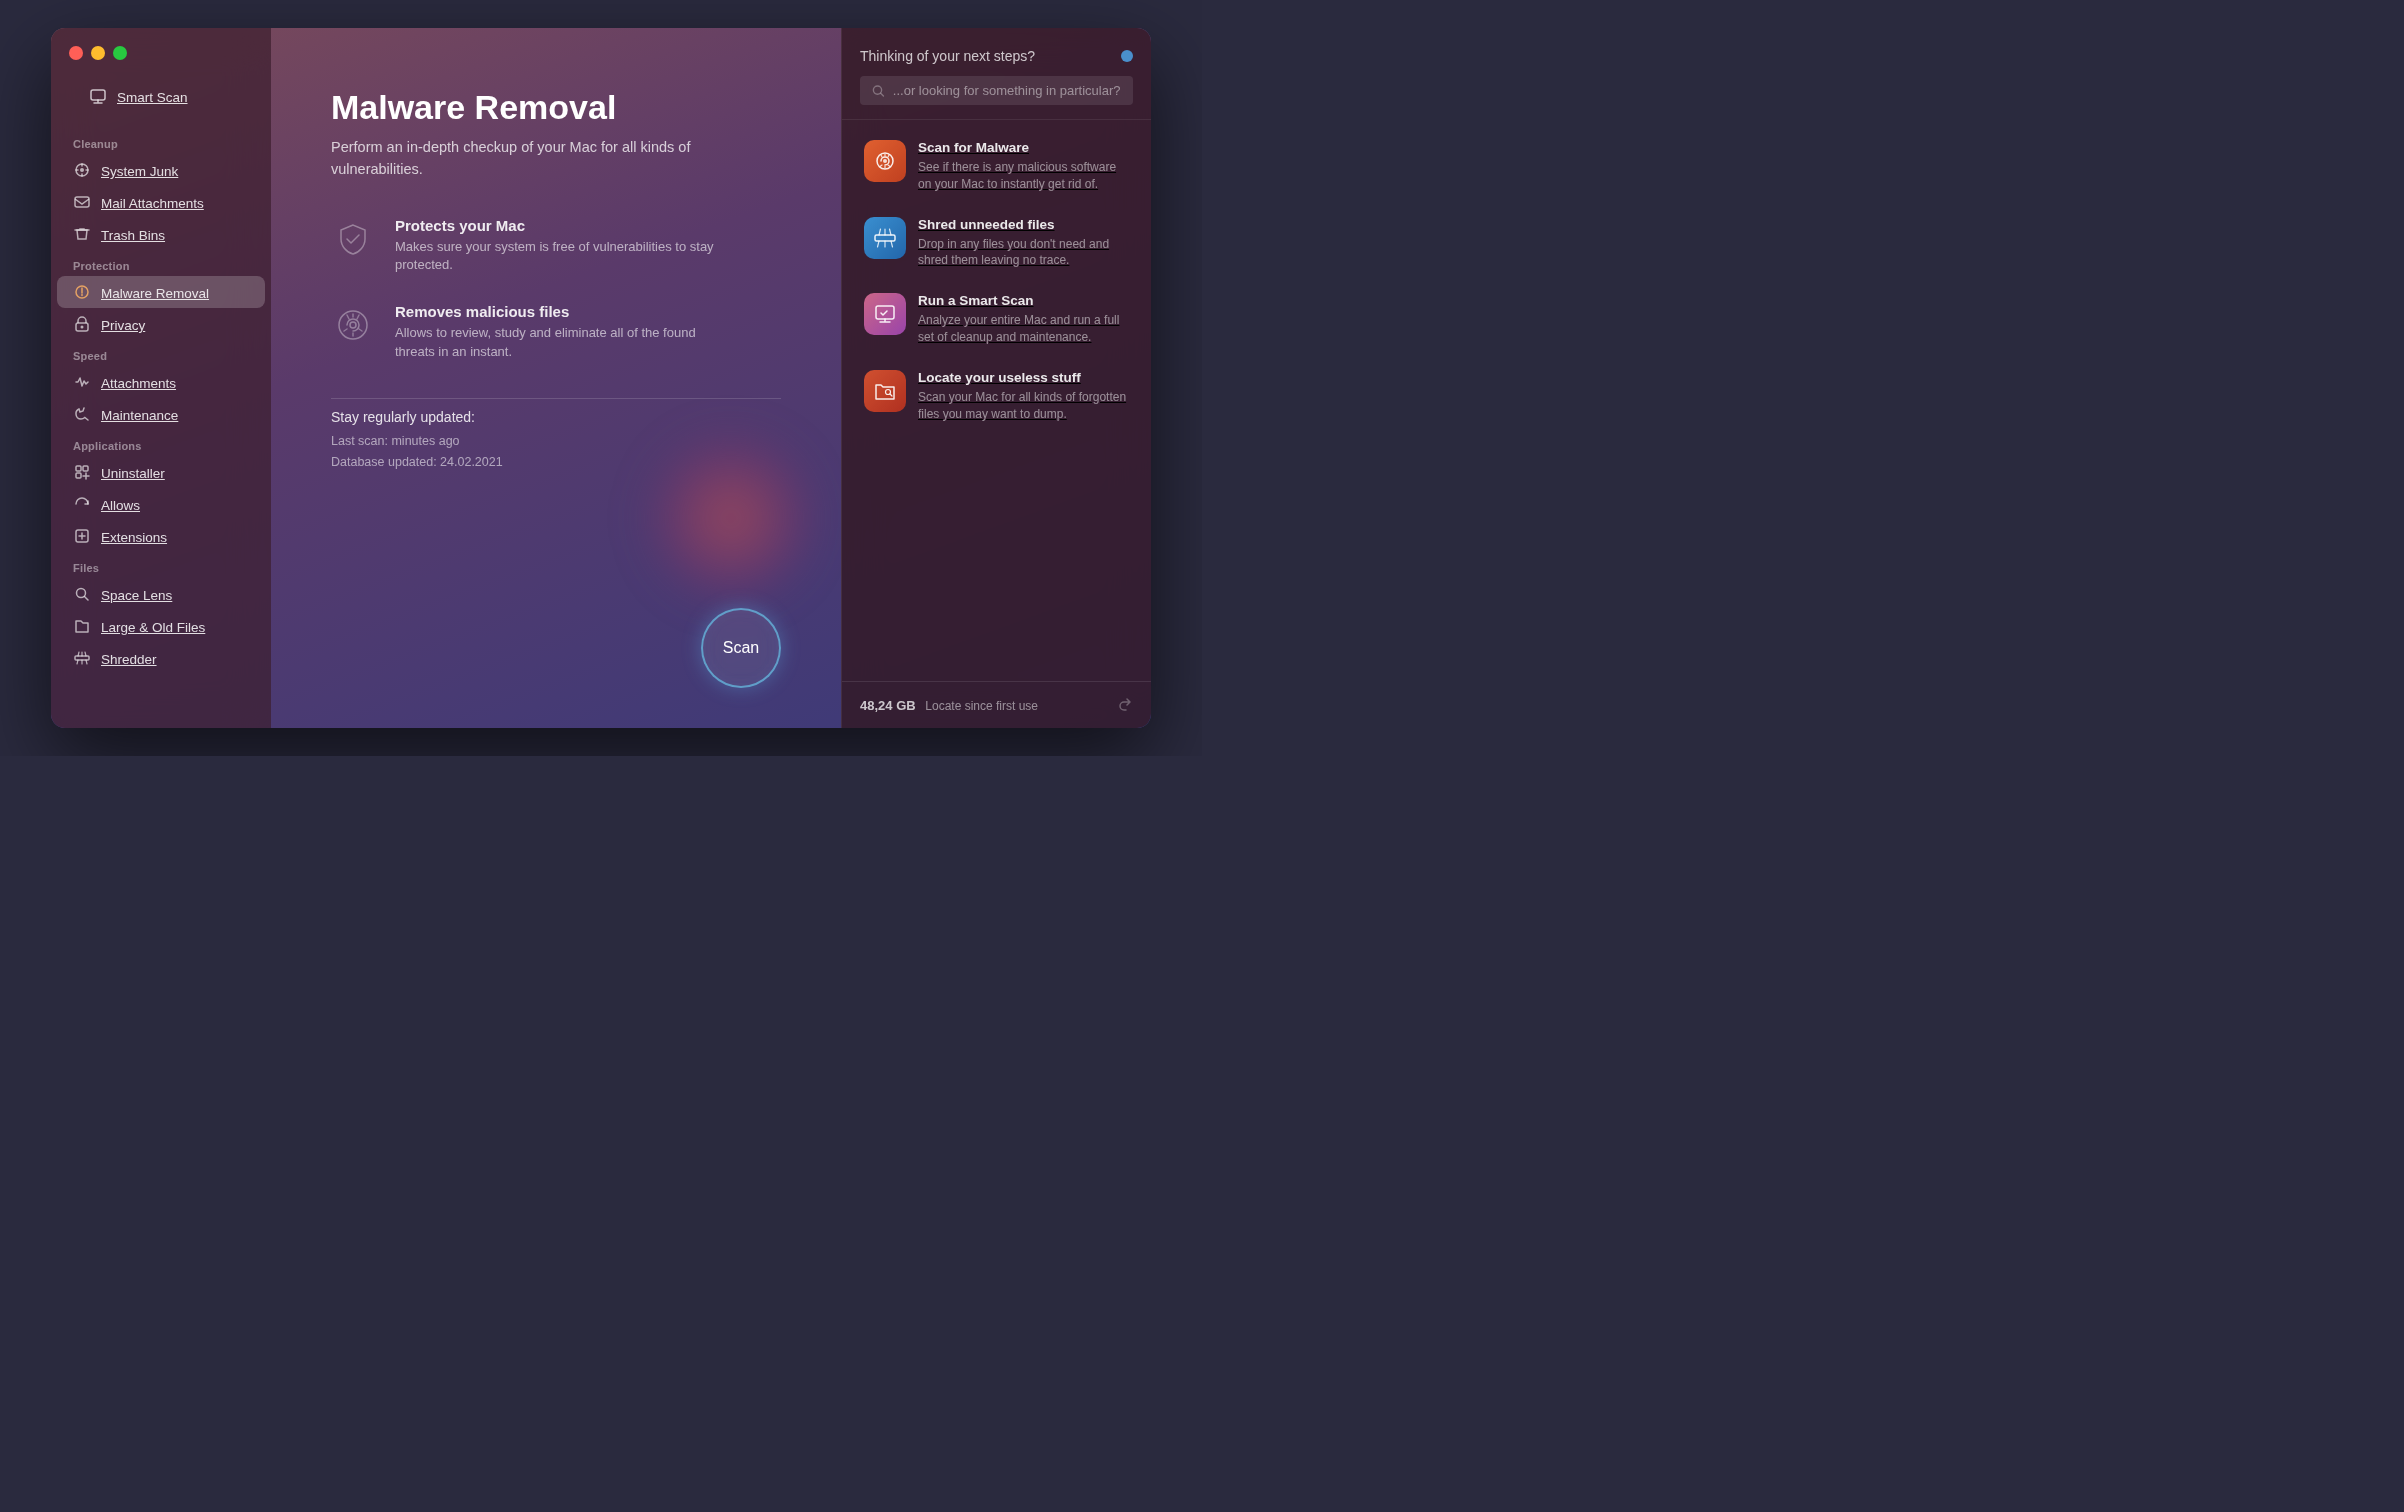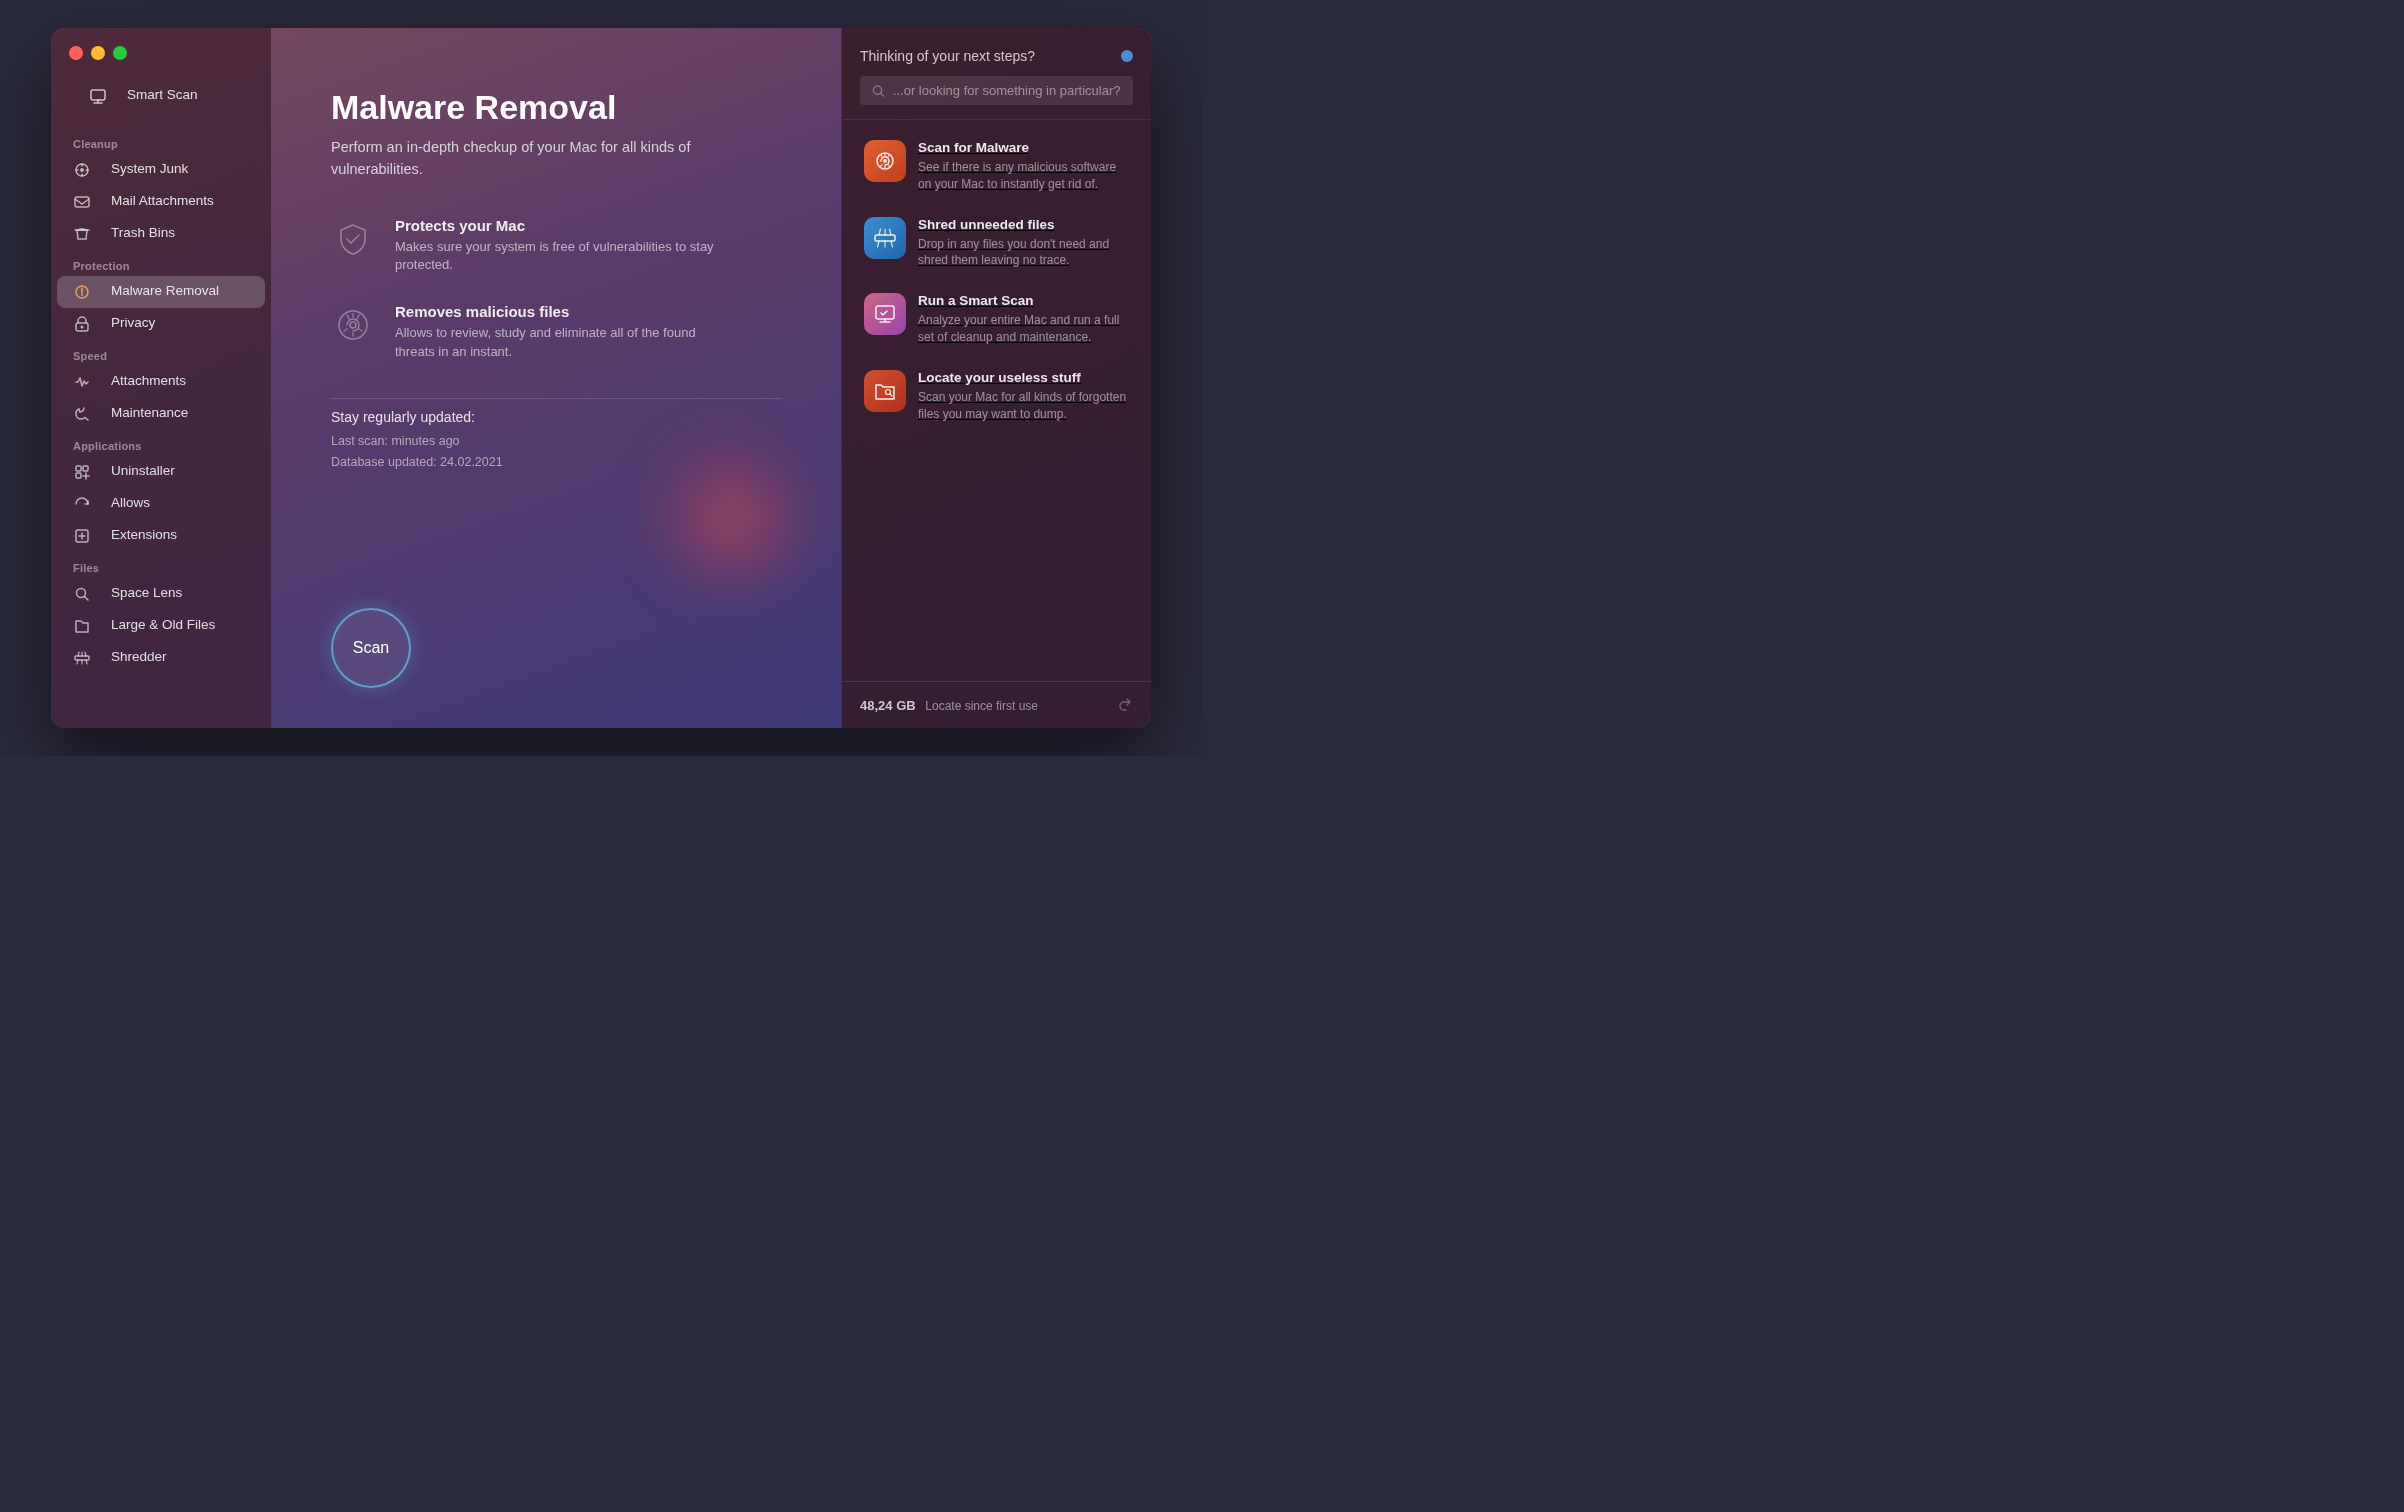--- a/index.html
+++ b/index.html
@@ -50,29 +50,30 @@
       display: flex;
       flex-direction: column;
       gap: 0;
       z-index: 10;
     }
     .sidebar-top {
       padding: 0 16px 16px 16px;
     }
     .sidebar-item {
       display: flex;
-      align-items: flex-start;
-      gap: 20px;
+      align-items: flex-end;
+      gap: 10px;
       padding: 7px 16px;
       cursor: pointer;
       border-radius: 8px;
       margin: 0 6px;
       color: rgba(255,255,255,0.85);
       font-size: 13.5px;
       font-weight: 400;
+      text-decoration: underline;
     }
     .sidebar-item.active {
       background: rgba(255,255,255,0.2);
       font-weight: 500;
     }
     .sidebar-item .item-icon {
       width: 18px;
       height: 18px;
       display: flex;
       align-items: center;
@@ -163,21 +164,21 @@
     }
     .stay-updated p {
       font-size: 12.5px;
       color: rgba(255,255,255,0.55);
       line-height: 1.7;
     }
 
     
     .scan-btn-container {
       display: flex;
-      justify-content: flex-start;
+      justify-content: flex-end;
       margin-top: 30px;
     }
     .scan-btn {
       width: 80px;
       height: 80px;
       border-radius: 50%;
       border: 2.5px solid rgba(100, 180, 220, 0.8);
       background: rgba(255,255,255,0.08);
       color: #fff;
       font-size: 16px;

